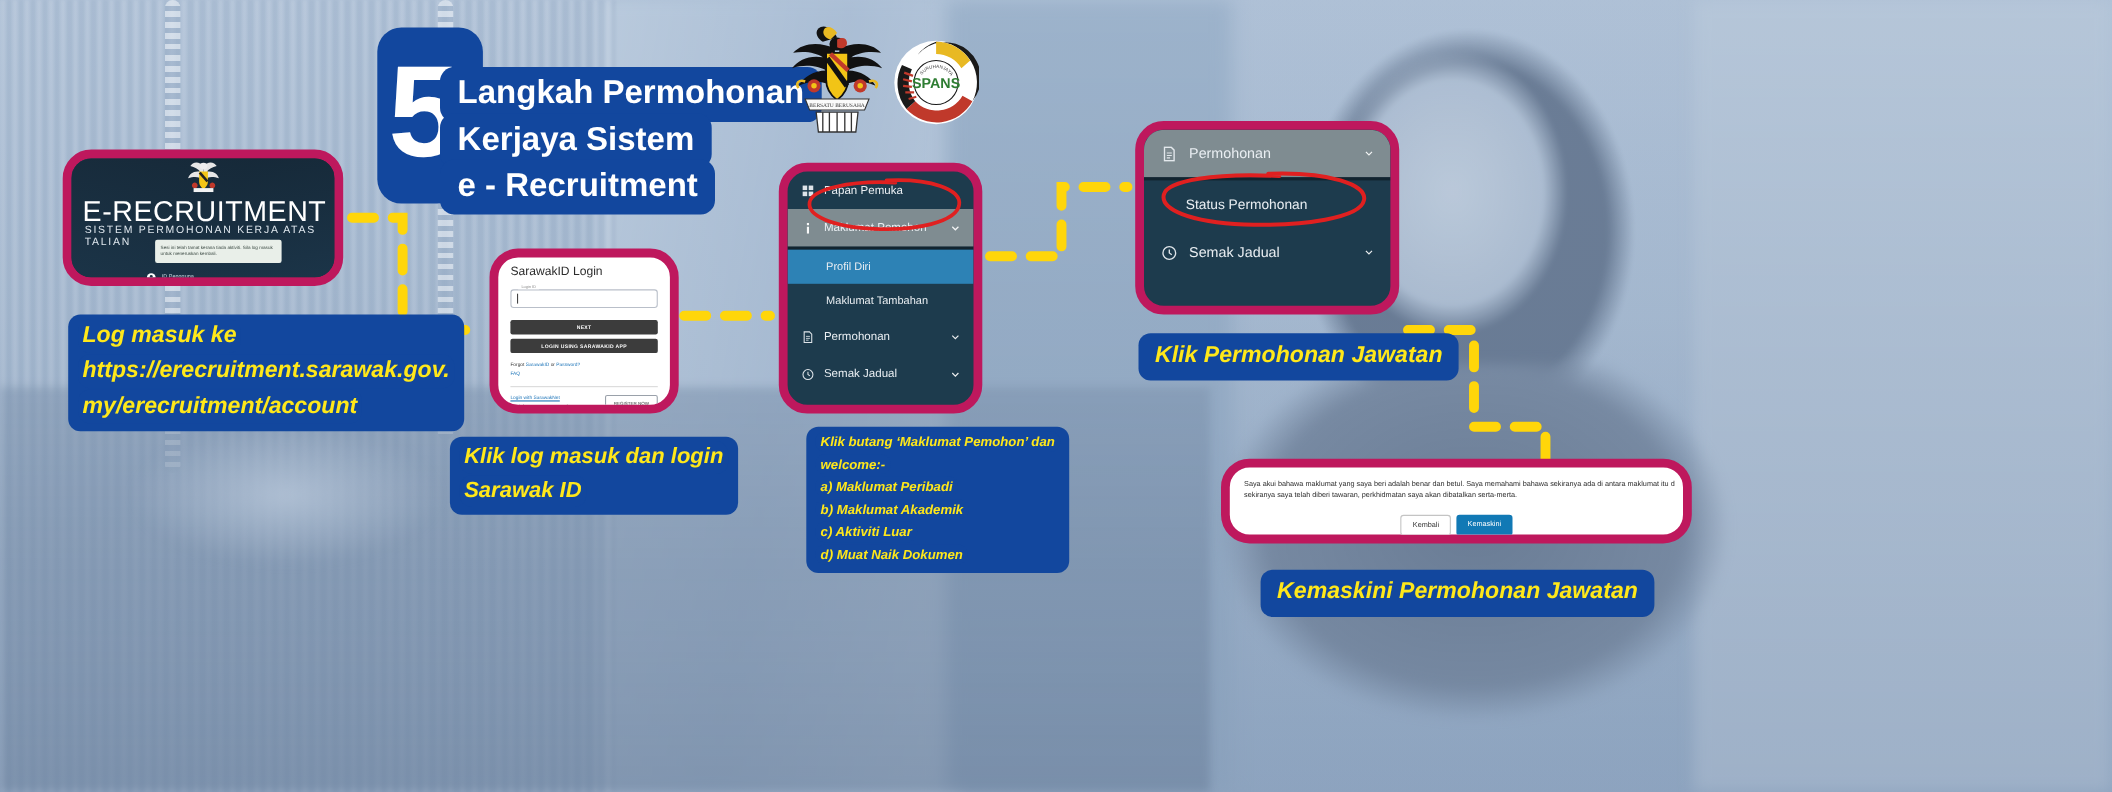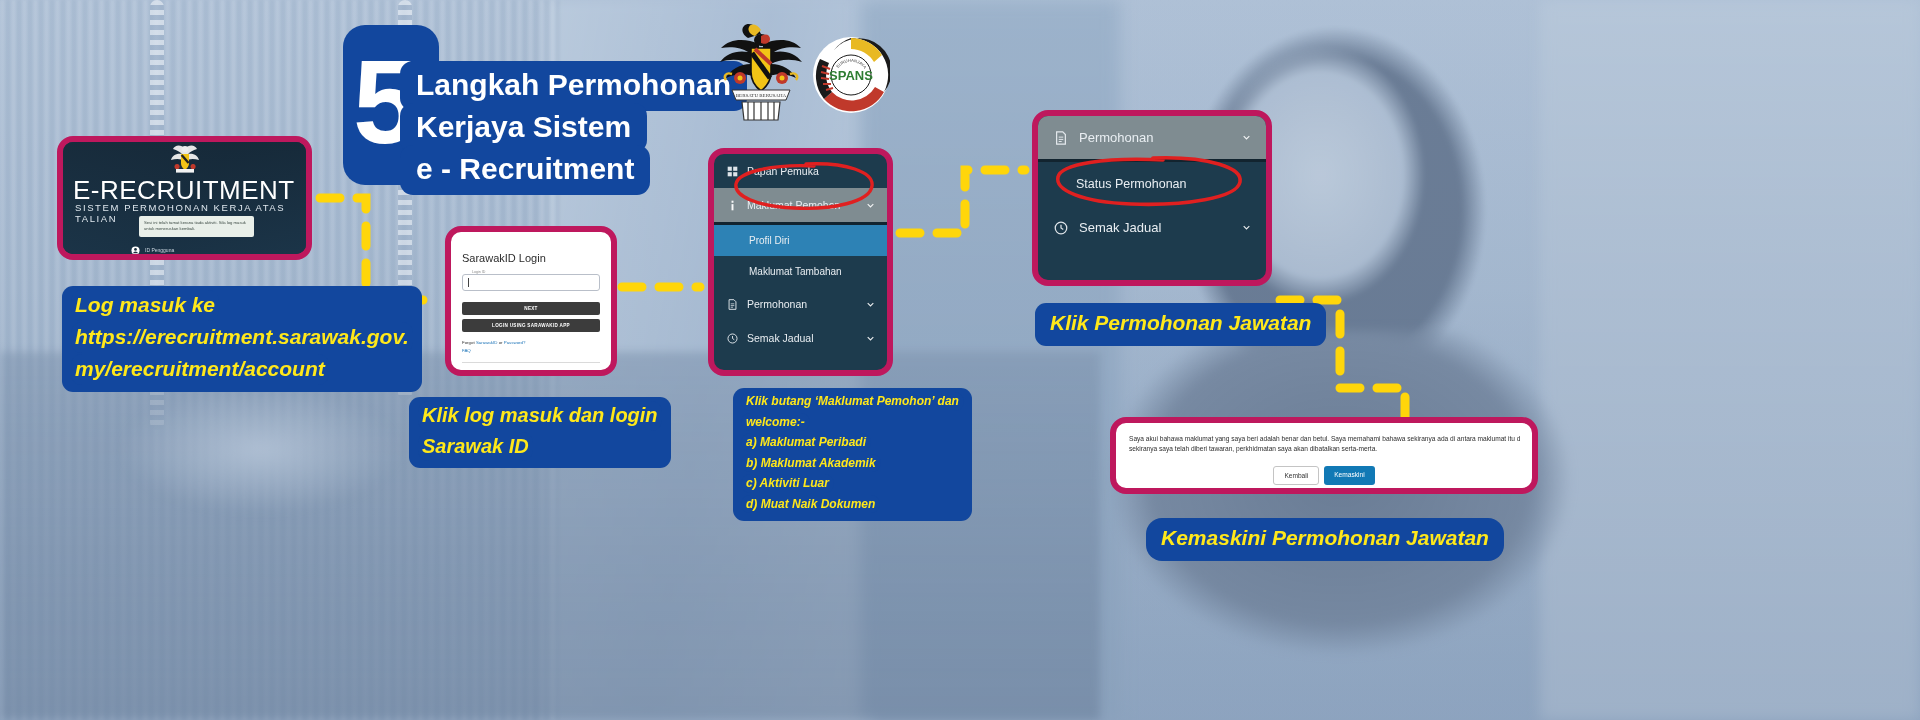--- a/index.html
+++ b/index.html
@@ -106,21 +106,21 @@
   .tl3 { top:120px; }
 
   
   .logo { position:absolute; z-index:21; }
   #logo-hornbill { left:718px; top:16px; width:86px; height:110px; }
   #logo-spans   { left:812px; top:36px; width:78px; height:78px; }
 
   
   .card {
     position:absolute; z-index:15;
-    border:6px solid #be185d; border-radius:16px;
+    border:8px solid #be185d; border-radius:26px;
     background:#fff; overflow:hidden;
   }
 
   
   #erec-card { left:57px; top:136px; width:255px; height:124px; background:#1d3040; }
   .erec-inner { position:relative; width:100%; height:100%;
     background:
       linear-gradient(180deg, rgba(22,42,58,.92), rgba(26,52,72,.88)),
       linear-gradient(120deg,#2b3f52,#16212c 55%,#24384a);
   }
@@ -147,21 +147,21 @@
     position:absolute; left:68px; width:127px; height:13px;
     border-bottom:1px solid #b9c6d2;
     display:flex; align-items:center; gap:5px;
   }
   .ef1 { top:102px; }
   .erec-field .ficon { width:9px; height:9px; color:#fff; flex:0 0 auto; }
   .erec-field .flabel { font-size:5px; color:#cdd8e2; }
 
   
   #sarawakid-card { left:445px; top:226px; width:172px; height:150px; }
-  .sid-pad { padding:20px 11px; }
+  .sid-pad { padding:7px 11px; }
   .sid-title { font-size:11px; color:#2c2c2c; font-weight:400; margin-bottom:10px; }
   .sid-fieldwrap { position:relative; margin-bottom:11px; }
   .sid-legend {
     position:absolute; left:7px; top:-4px; background:#fff;
     padding:0 3px; font-size:3.6px; color:#8a8a8a;
   }
   .sid-input {
     width:100%; height:17px; border:1px solid #b9bfc9; border-radius:3px;
     background:#fff;
   }
@@ -233,21 +233,21 @@
   #cap1 { left:62px; top:286px; font-size:21px; }
   #cap1 .ln { background:#12479e; border-radius:11px; width:fit-content;
               padding:1px 4px; margin:0 -4px 1px -4px; }
   #cap2 { left:409px; top:397px; font-size:20px; }
   #cap2 .ln { background:#12479e; border-radius:11px; width:fit-content;
               padding:1px 4px; margin:0 -4px 1px -4px; }
   #cap3 { left:733px; top:388px; font-size:12px; }
   #cap3 .ln { background:#12479e; border-radius:11px; width:fit-content;
               padding:1px 5px; margin:0 -5px 2px -5px; }
   #cap4 { left:1035px; top:303px; font-size:21px; }
-  #cap5 { left:1146px; top:518px; font-size:21px;border-radius:16px; }
+  #cap5 { left:1146px; top:518px; font-size:21px; }
 
   .cap-plain { padding:6px 15px 8px 15px; }
 </style>
 </head>
 <body>
 
 <div id="bg">
   <div class="bg-base"></div>
   <div class="bg-window-left"></div>
   <div class="bg-window-mid"></div>

